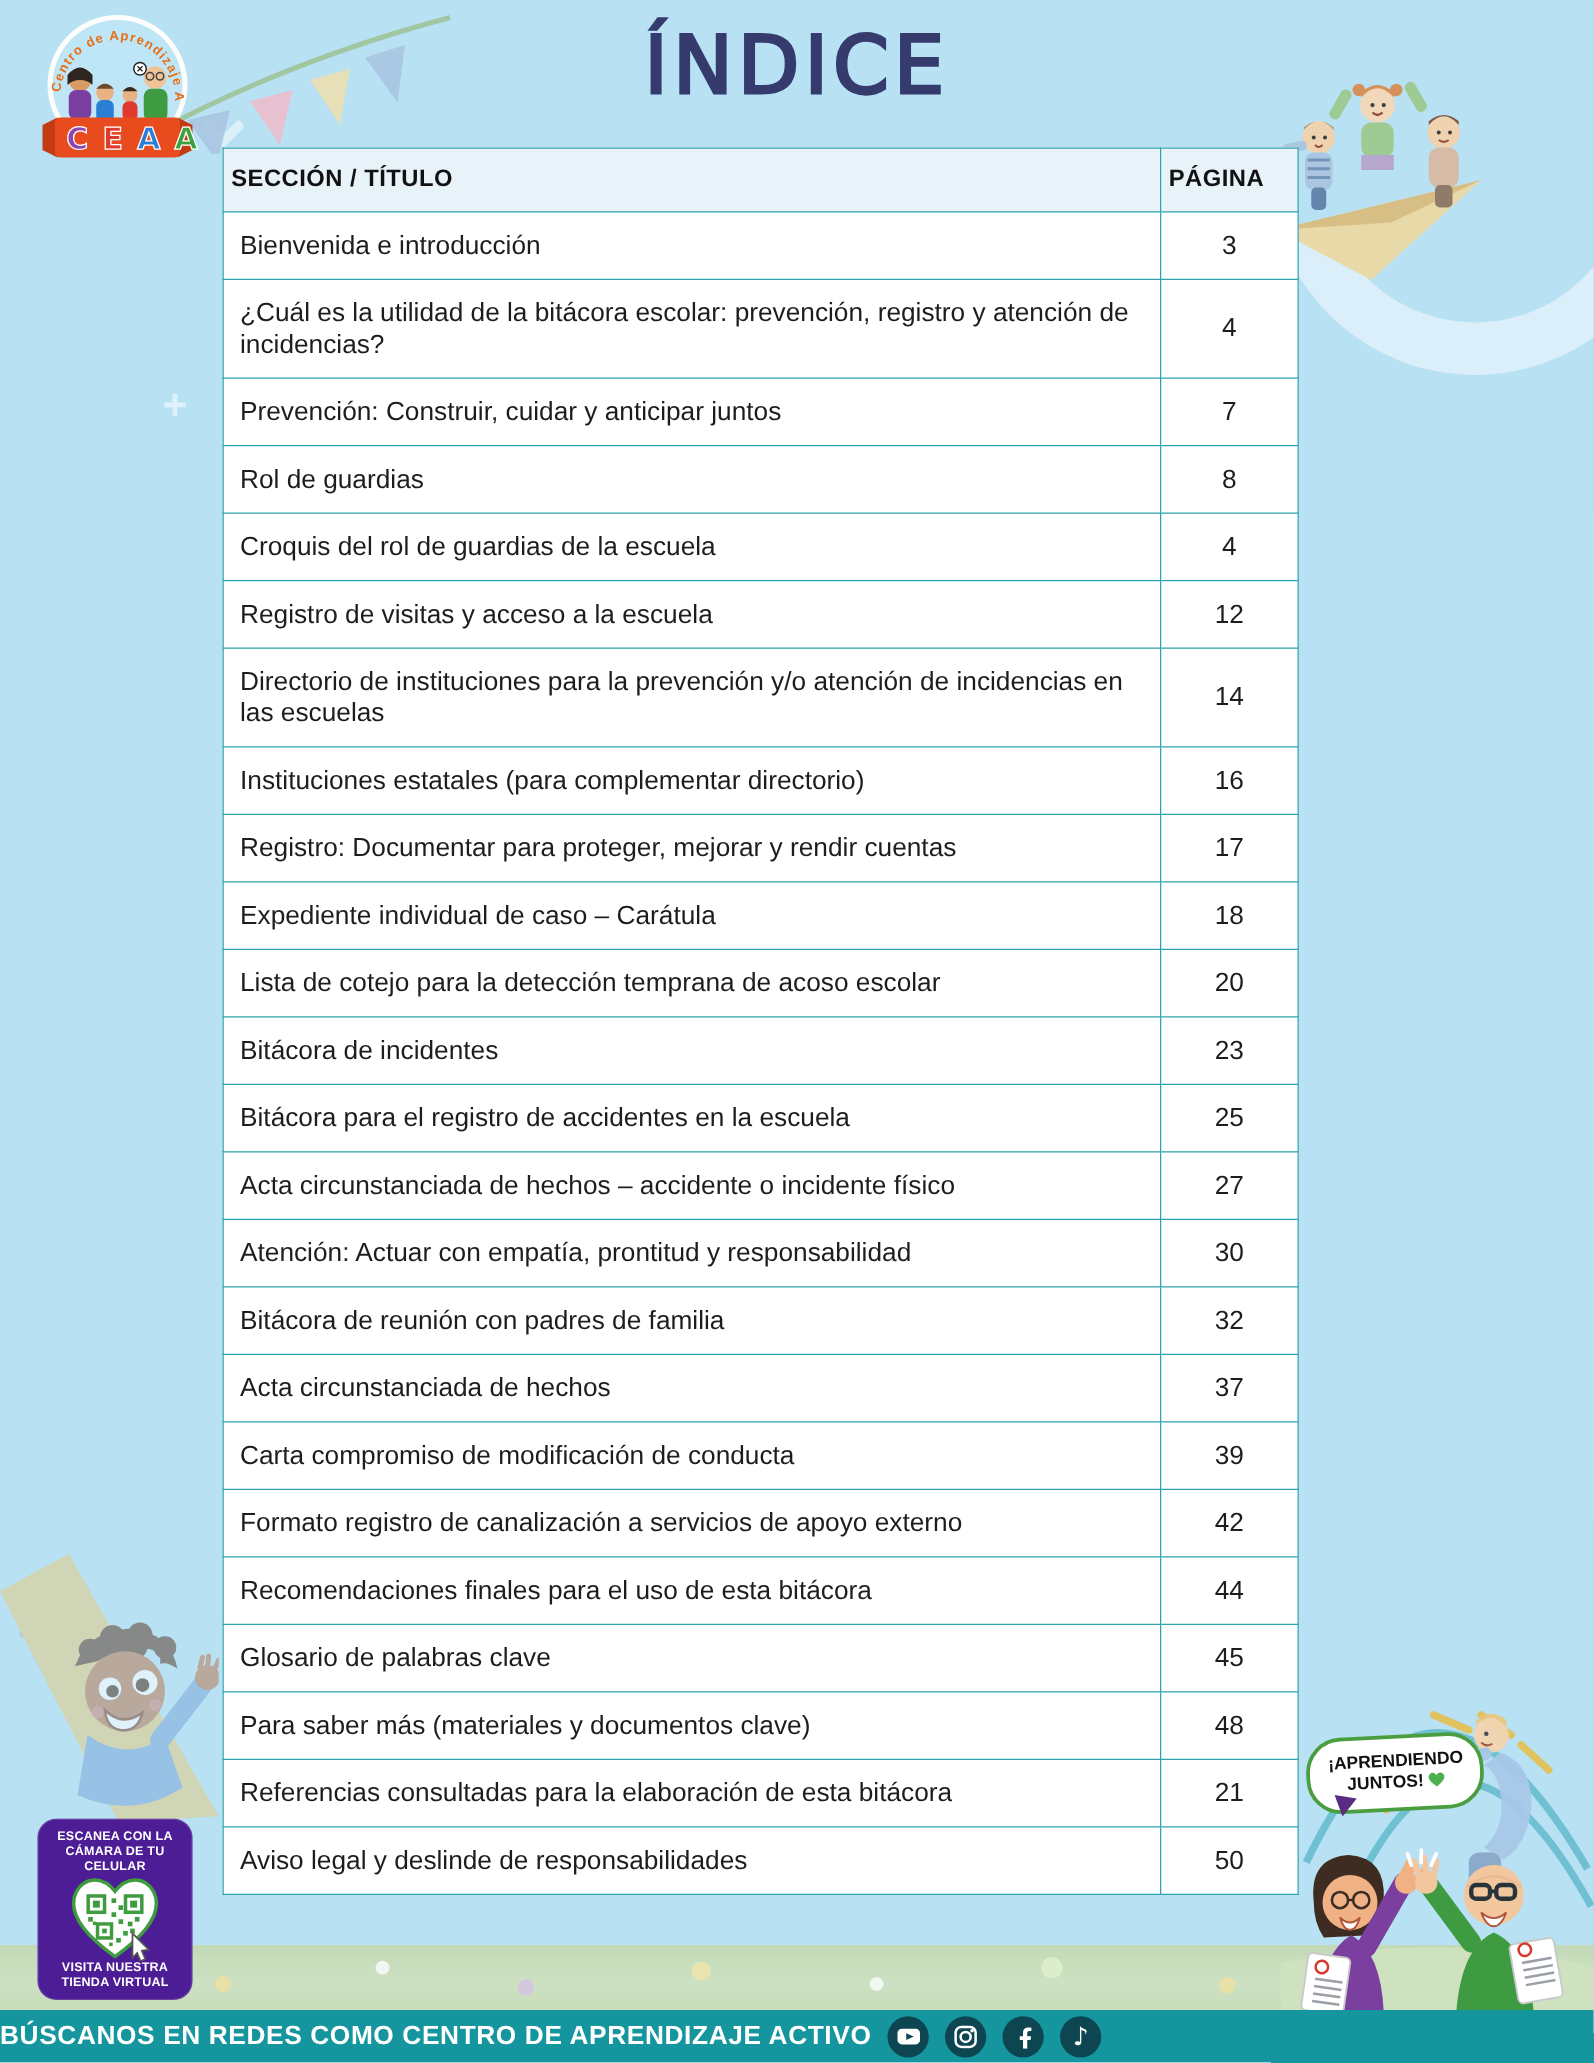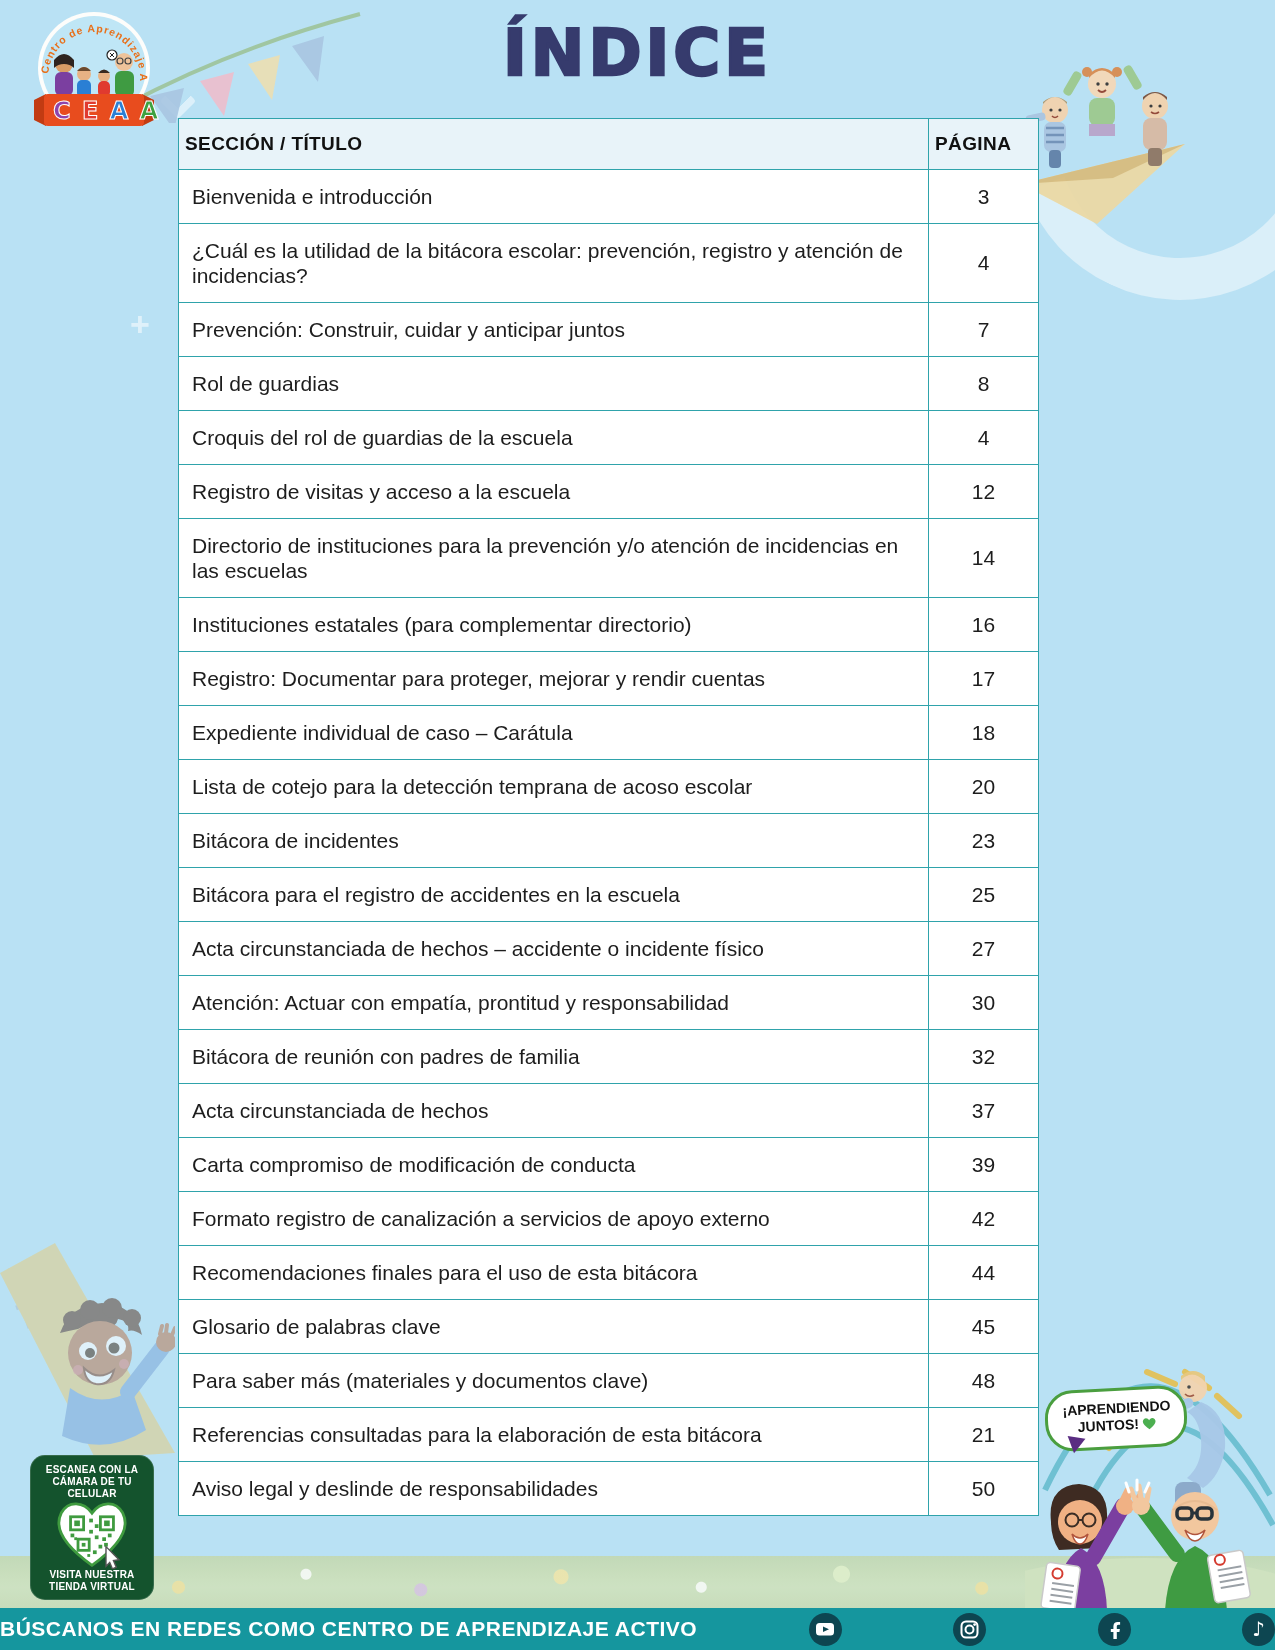--- a/index.html
+++ b/index.html
@@ -5,21 +5,21 @@
   * { margin:0; padding:0; box-sizing:border-box; }
   body { background:#8fb8cc; font-family:"Liberation Sans", sans-serif; }
   .page{
     position:relative; width:1275px; height:1650px; margin:0 auto;
     background:#b9e1f4; overflow:hidden;
   }
   
   .page-title{
     position:absolute; top:16px; left:0; width:100%;
     text-align:center; font-family:"DejaVu Sans", sans-serif;
-    font-size:64px; font-weight:bold; letter-spacing:4px;
+    font-size:64px; font-weight:normal; letter-spacing:4px;
     color:#363b6d; -webkit-text-stroke:2.5px #363b6d;
   }
   
   .deco{ position:absolute; pointer-events:none; }
   .swoosh{
     position:absolute; right:-70px; top:-30px; width:330px; height:330px;
     border:42px solid rgba(224,241,250,.85); border-radius:50%;
     border-left-color:transparent; border-top-color:transparent;
     transform:rotate(25deg);
   }
@@ -55,34 +55,34 @@
       radial-gradient(circle at 44% 40%, rgba(240,230,170,.9) 7px, transparent 8px),
       radial-gradient(circle at 55% 60%, rgba(255,255,255,.8) 5px, transparent 6px),
       radial-gradient(circle at 66% 35%, rgba(222,238,200,1) 8px, transparent 9px),
       radial-gradient(circle at 77% 62%, rgba(238,226,160,.9) 6px, transparent 7px),
       radial-gradient(circle at 88% 38%, rgba(255,255,255,.75) 5px, transparent 6px),
       linear-gradient(180deg,#c3d9b4 0%, #cfe2c0 60%, #c8dcb9 100%);
     opacity:.95;
   }
   .footer-bar{
     position:absolute; left:0; bottom:0; width:100%; height:42px;
-    background:#15969e; display:flex; align-items:center; justify-content:space-between;
+    background:#15969e; display:flex; align-items:center; justify-content:flex-start;
     gap:13px; z-index:5;
   }
   .footer-text{ color:#fff; font-weight:bold; font-size:21px; letter-spacing:.5px; }
   .social-icon{
     width:33px; height:33px; border-radius:50%; background:#0d4651;
     display:inline-flex; align-items:center; justify-content:center; flex:0 0 auto;
   }
   .social-icon svg{ display:block; }
   .tiktok-glyph{ color:#fff; font-family:"DejaVu Sans", sans-serif; font-size:20px; font-weight:bold; line-height:1; }
   
   .qr-badge{
     position:absolute; left:30px; top:1455px; width:124px; height:145px;
-    background:#14532d; border-radius:15px; padding:9px 6px 7px 6px;
+    background:#4c1d95; border-radius:15px; padding:9px 6px 7px 6px;
     display:flex; flex-direction:column; align-items:center; justify-content:space-between;
     z-index:4; box-shadow:0 0 0 1px rgba(255,255,255,.15) inset;
   }
   .qr-badge .qr-text{
     color:#fff; font-size:10px; font-weight:bold; text-align:center;
     line-height:12px; letter-spacing:.2px;
   }
   
   .speech-bubble{
     position:absolute; left:1045px; top:1388px; width:142px; z-index:4;

